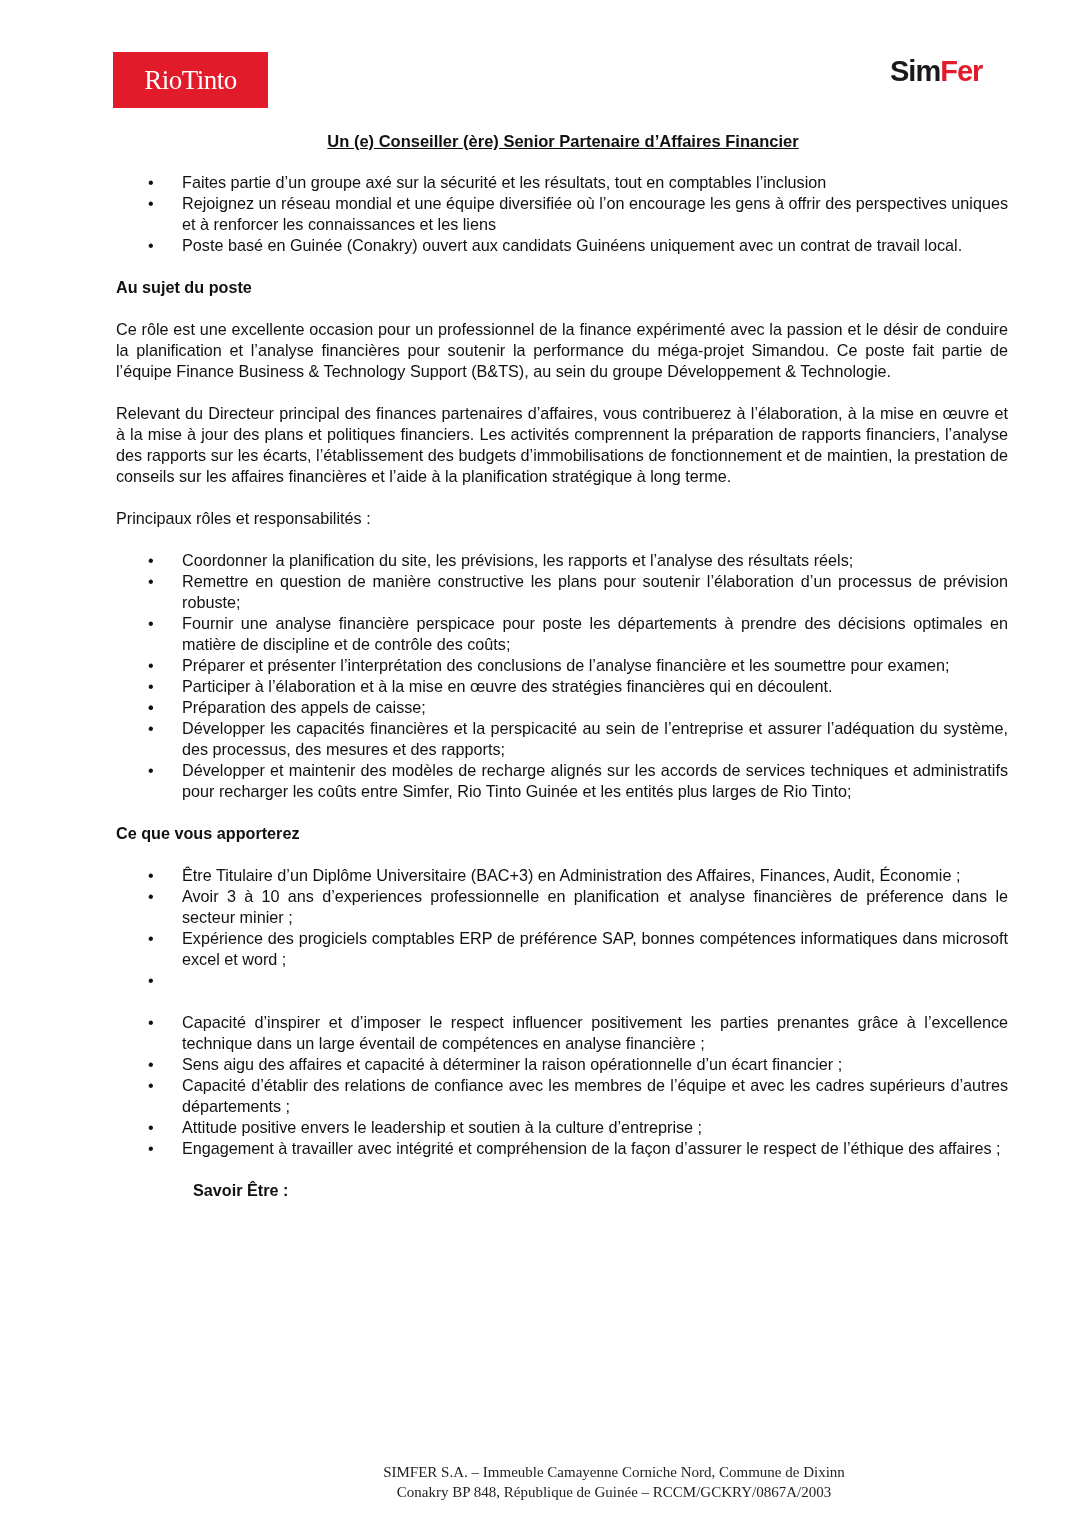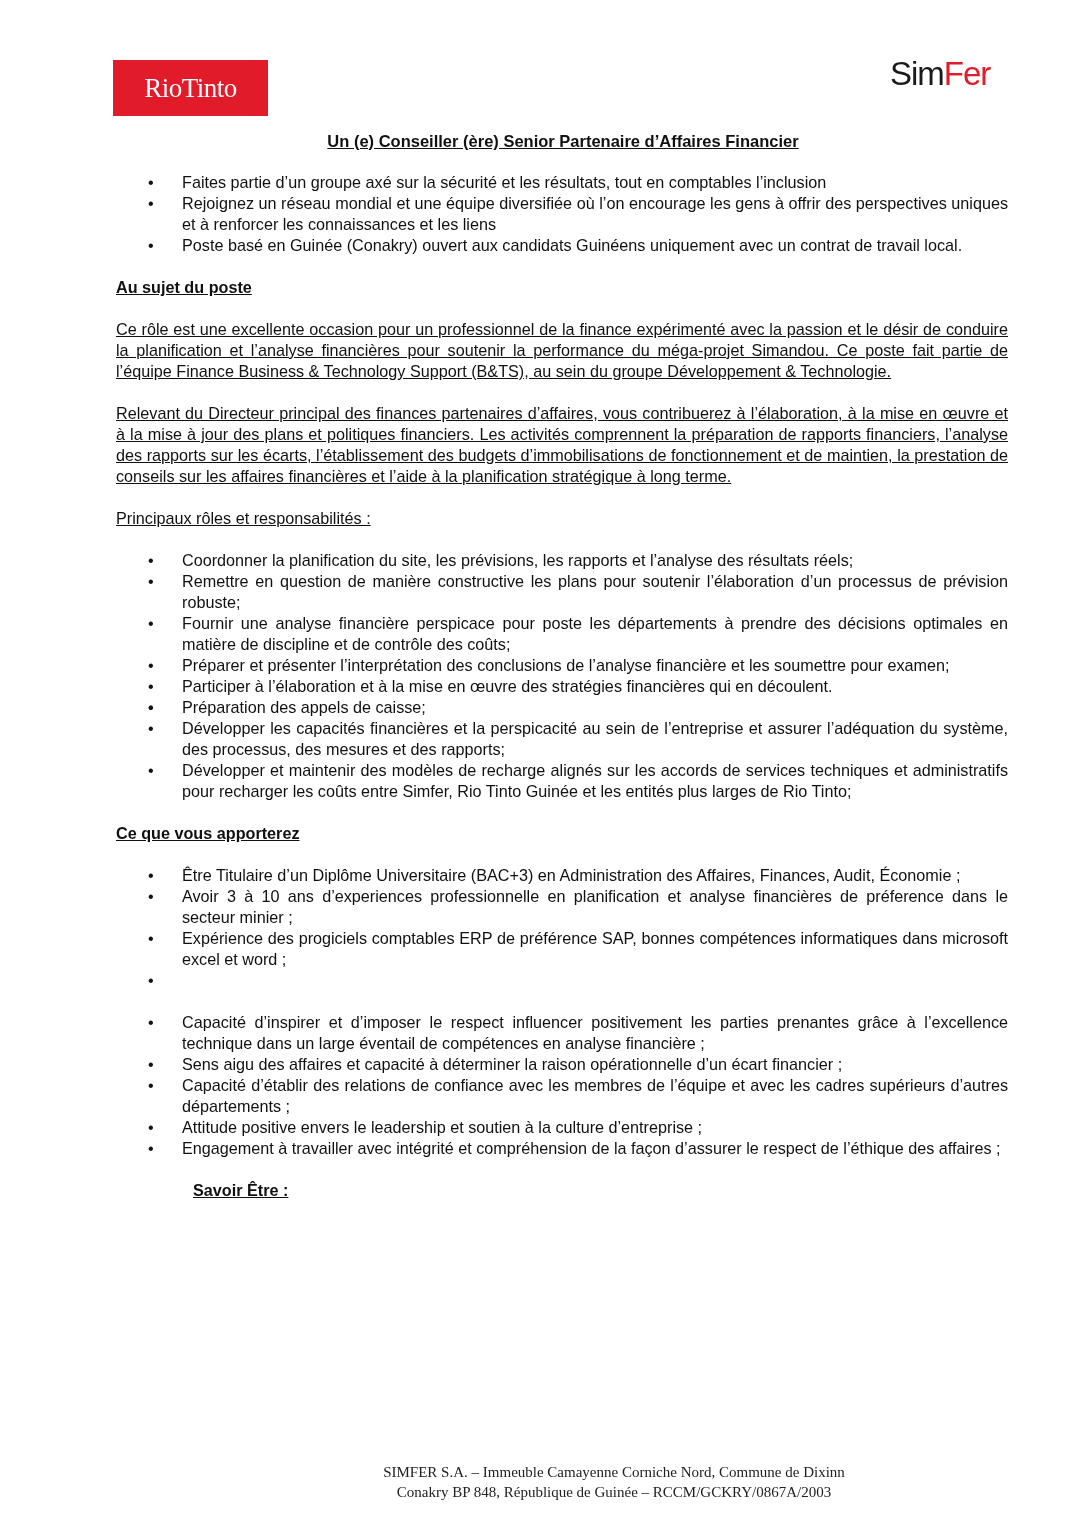--- a/index.html
+++ b/index.html
@@ -1,30 +1,30 @@
 <!DOCTYPE html>
 <html><head>
 <meta charset="utf-8">
 <style>
   html, body { margin: 0; padding: 0; background: #ffffff; }
   body { width: 1086px; height: 1536px; position: relative; overflow: hidden;
          font-family: "Liberation Sans", sans-serif; color: #111; }
-  .logo-rt { position: absolute; left: 113px; top: 60px; width: 155px; height: 56px;
+  .logo-rt { position: absolute; left: 113px; top: 52px; width: 155px; height: 56px;
              background: #e11b2a; display: flex; align-items: center; justify-content: center; }
   .logo-rt span { font-family: "Liberation Serif", serif; color: #fff; font-size: 27px; letter-spacing: -0.5px; }
   .logo-sf { position: absolute; left: 890px; top: 55px; font-family: "Liberation Sans", sans-serif;
-             font-weight: normal; font-size: 33px; letter-spacing: -1px; }
+             font-weight: bold; font-size: 29px; letter-spacing: -1px; }
   .logo-sf .a { color: #1a1a1a; } .logo-sf .b { color: #e11b2a; }
   .title { position: absolute; top: 132px; left: 0; width: 1126px; text-align: center;
            font-weight: bold; font-size: 16.5px; text-decoration: underline; }
   .content { position: absolute; left: 116px; top: 172px; width: 892px; font-size: 16.2px; line-height: 21px; }
   ul { margin: 0; padding: 0; list-style: none; }
   li { position: relative; padding-left: 66px; text-align: justify; }
   li .bullet { position: absolute; left: 32px; top: 0; }
-  p { margin: 0; text-align: justify; text-decoration: underline; }
+  p { margin: 0; text-align: justify; }
   .h { font-weight: bold; }
   .gap { height: 21px; }
   .indent { padding-left: 66px; }
   .footer { position: absolute; top: 1462px; left: 0; width: 1228px; text-align: center;
             font-family: "Liberation Serif", serif; font-size: 15px; line-height: 20px; color: #222; }
 </style>
 </head>
 <body>
 
 <div class="logo-rt">

